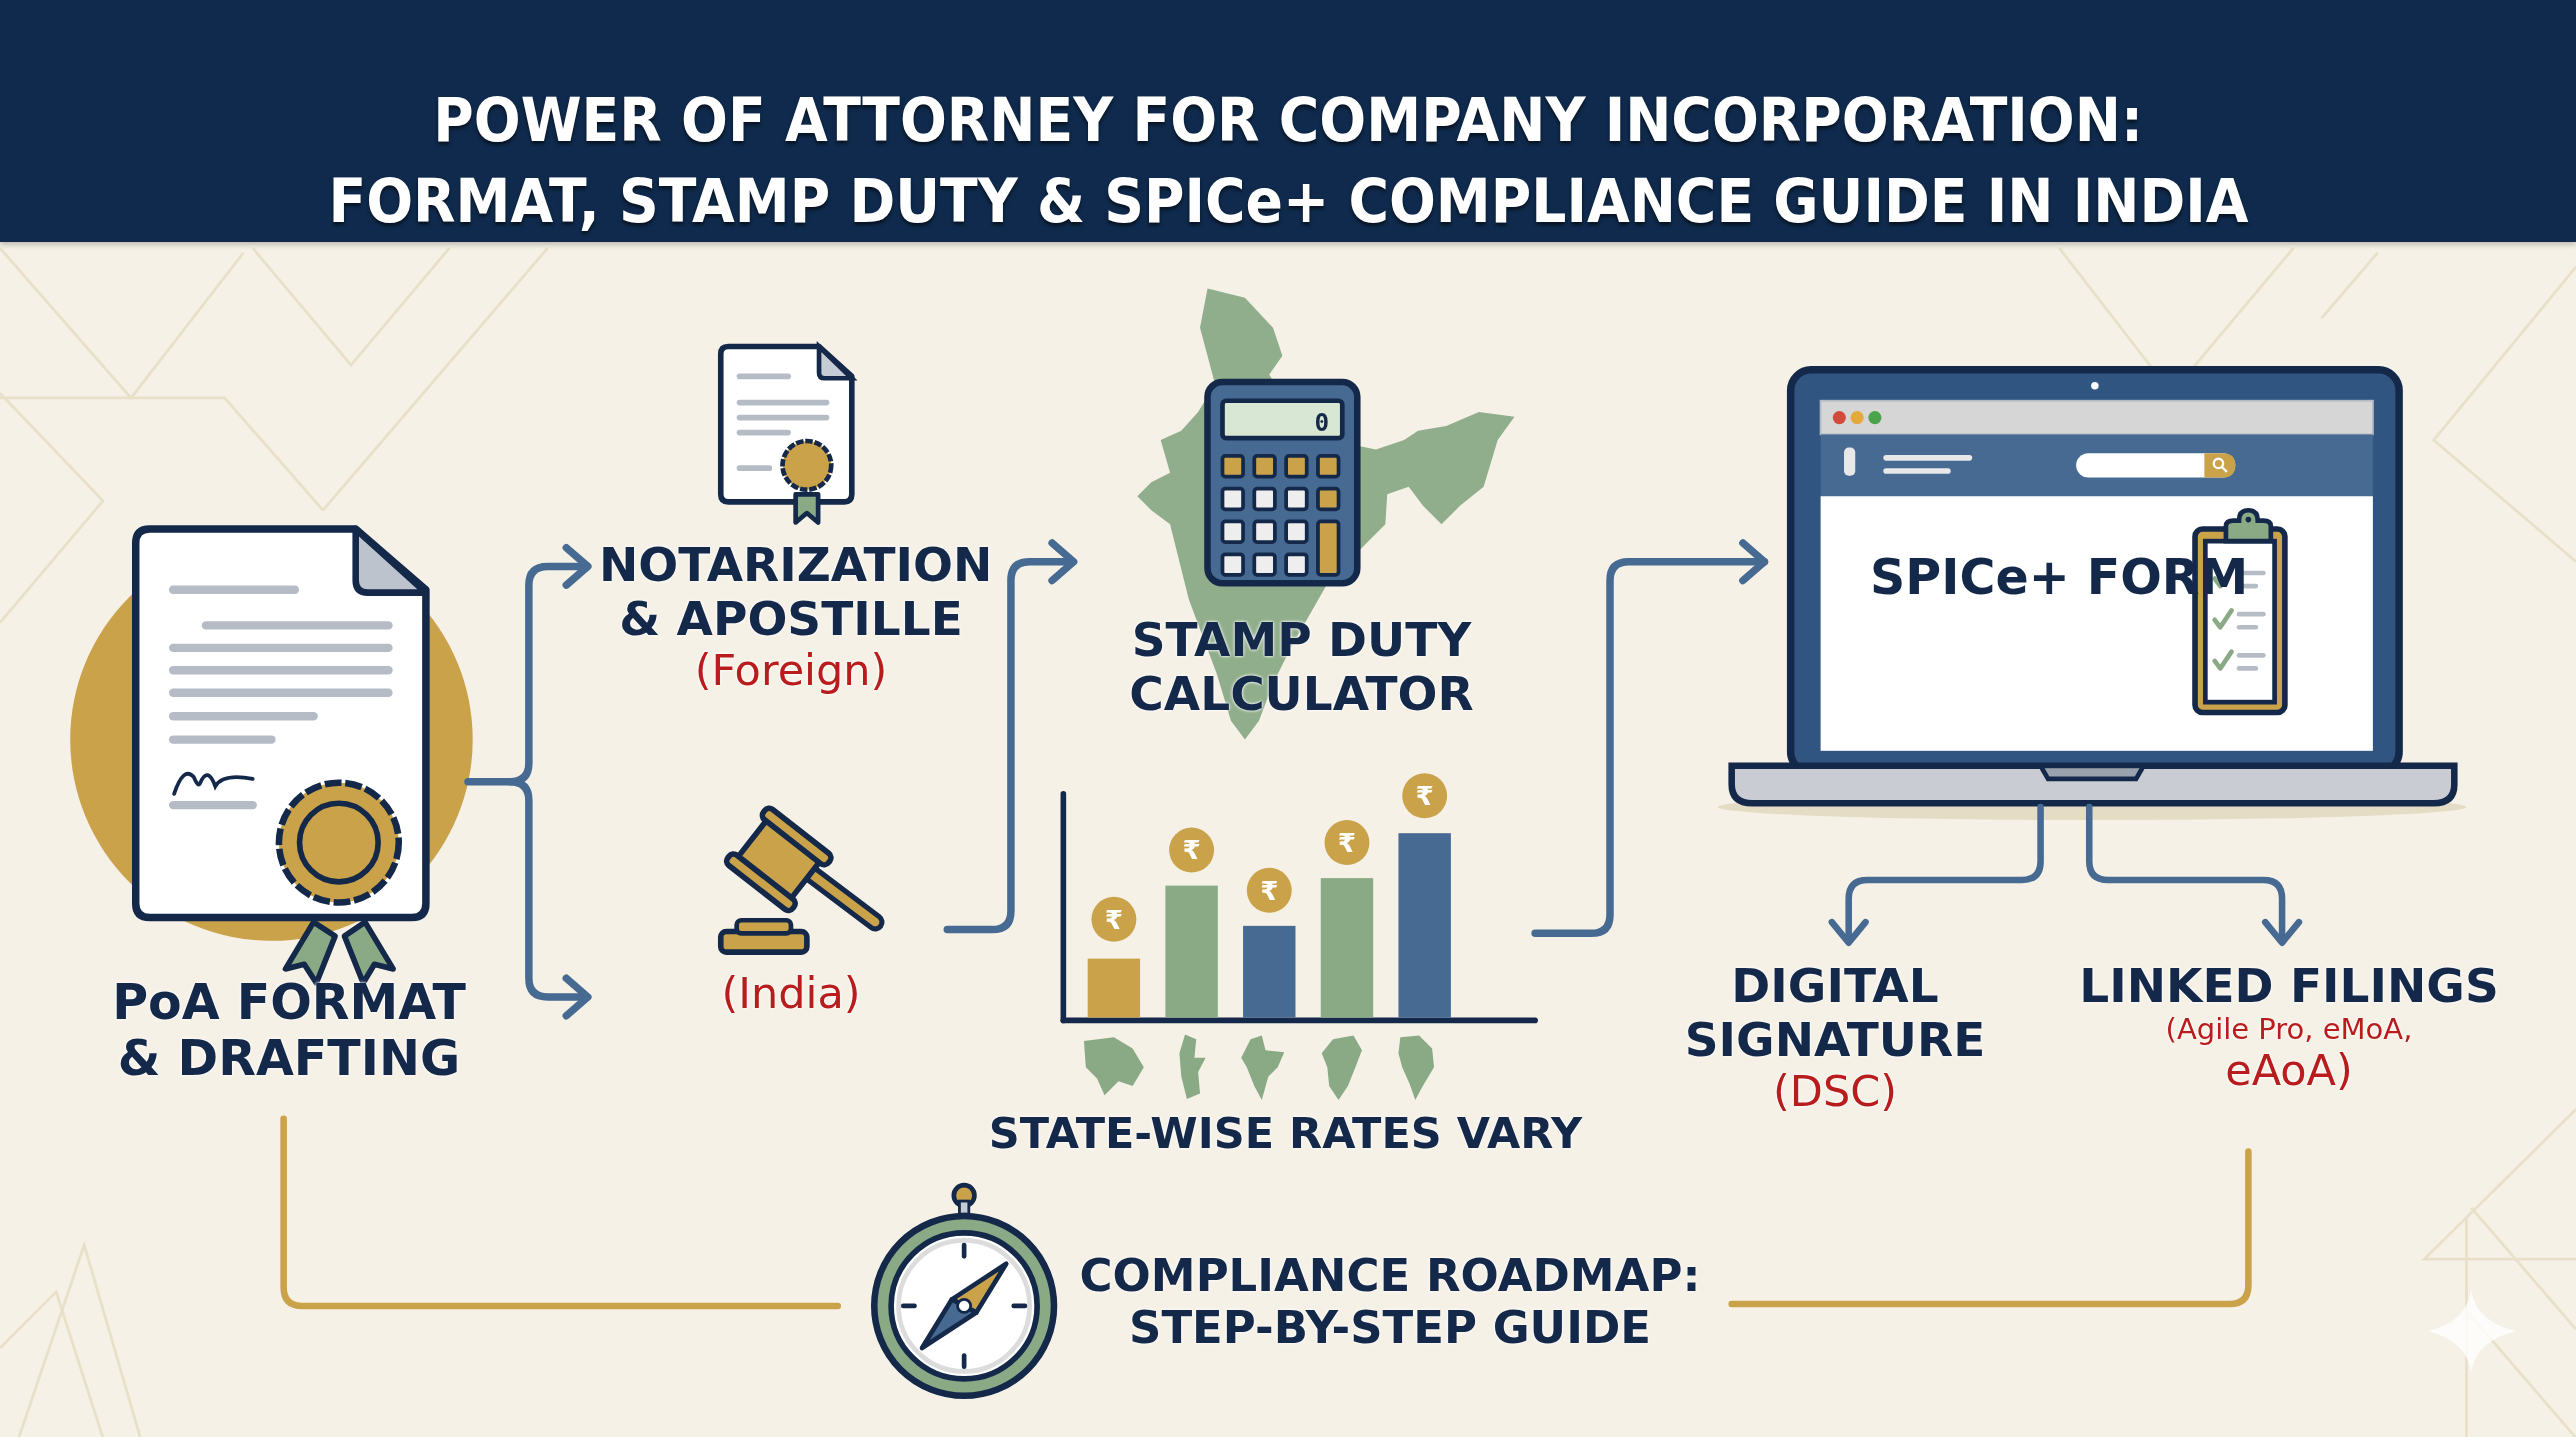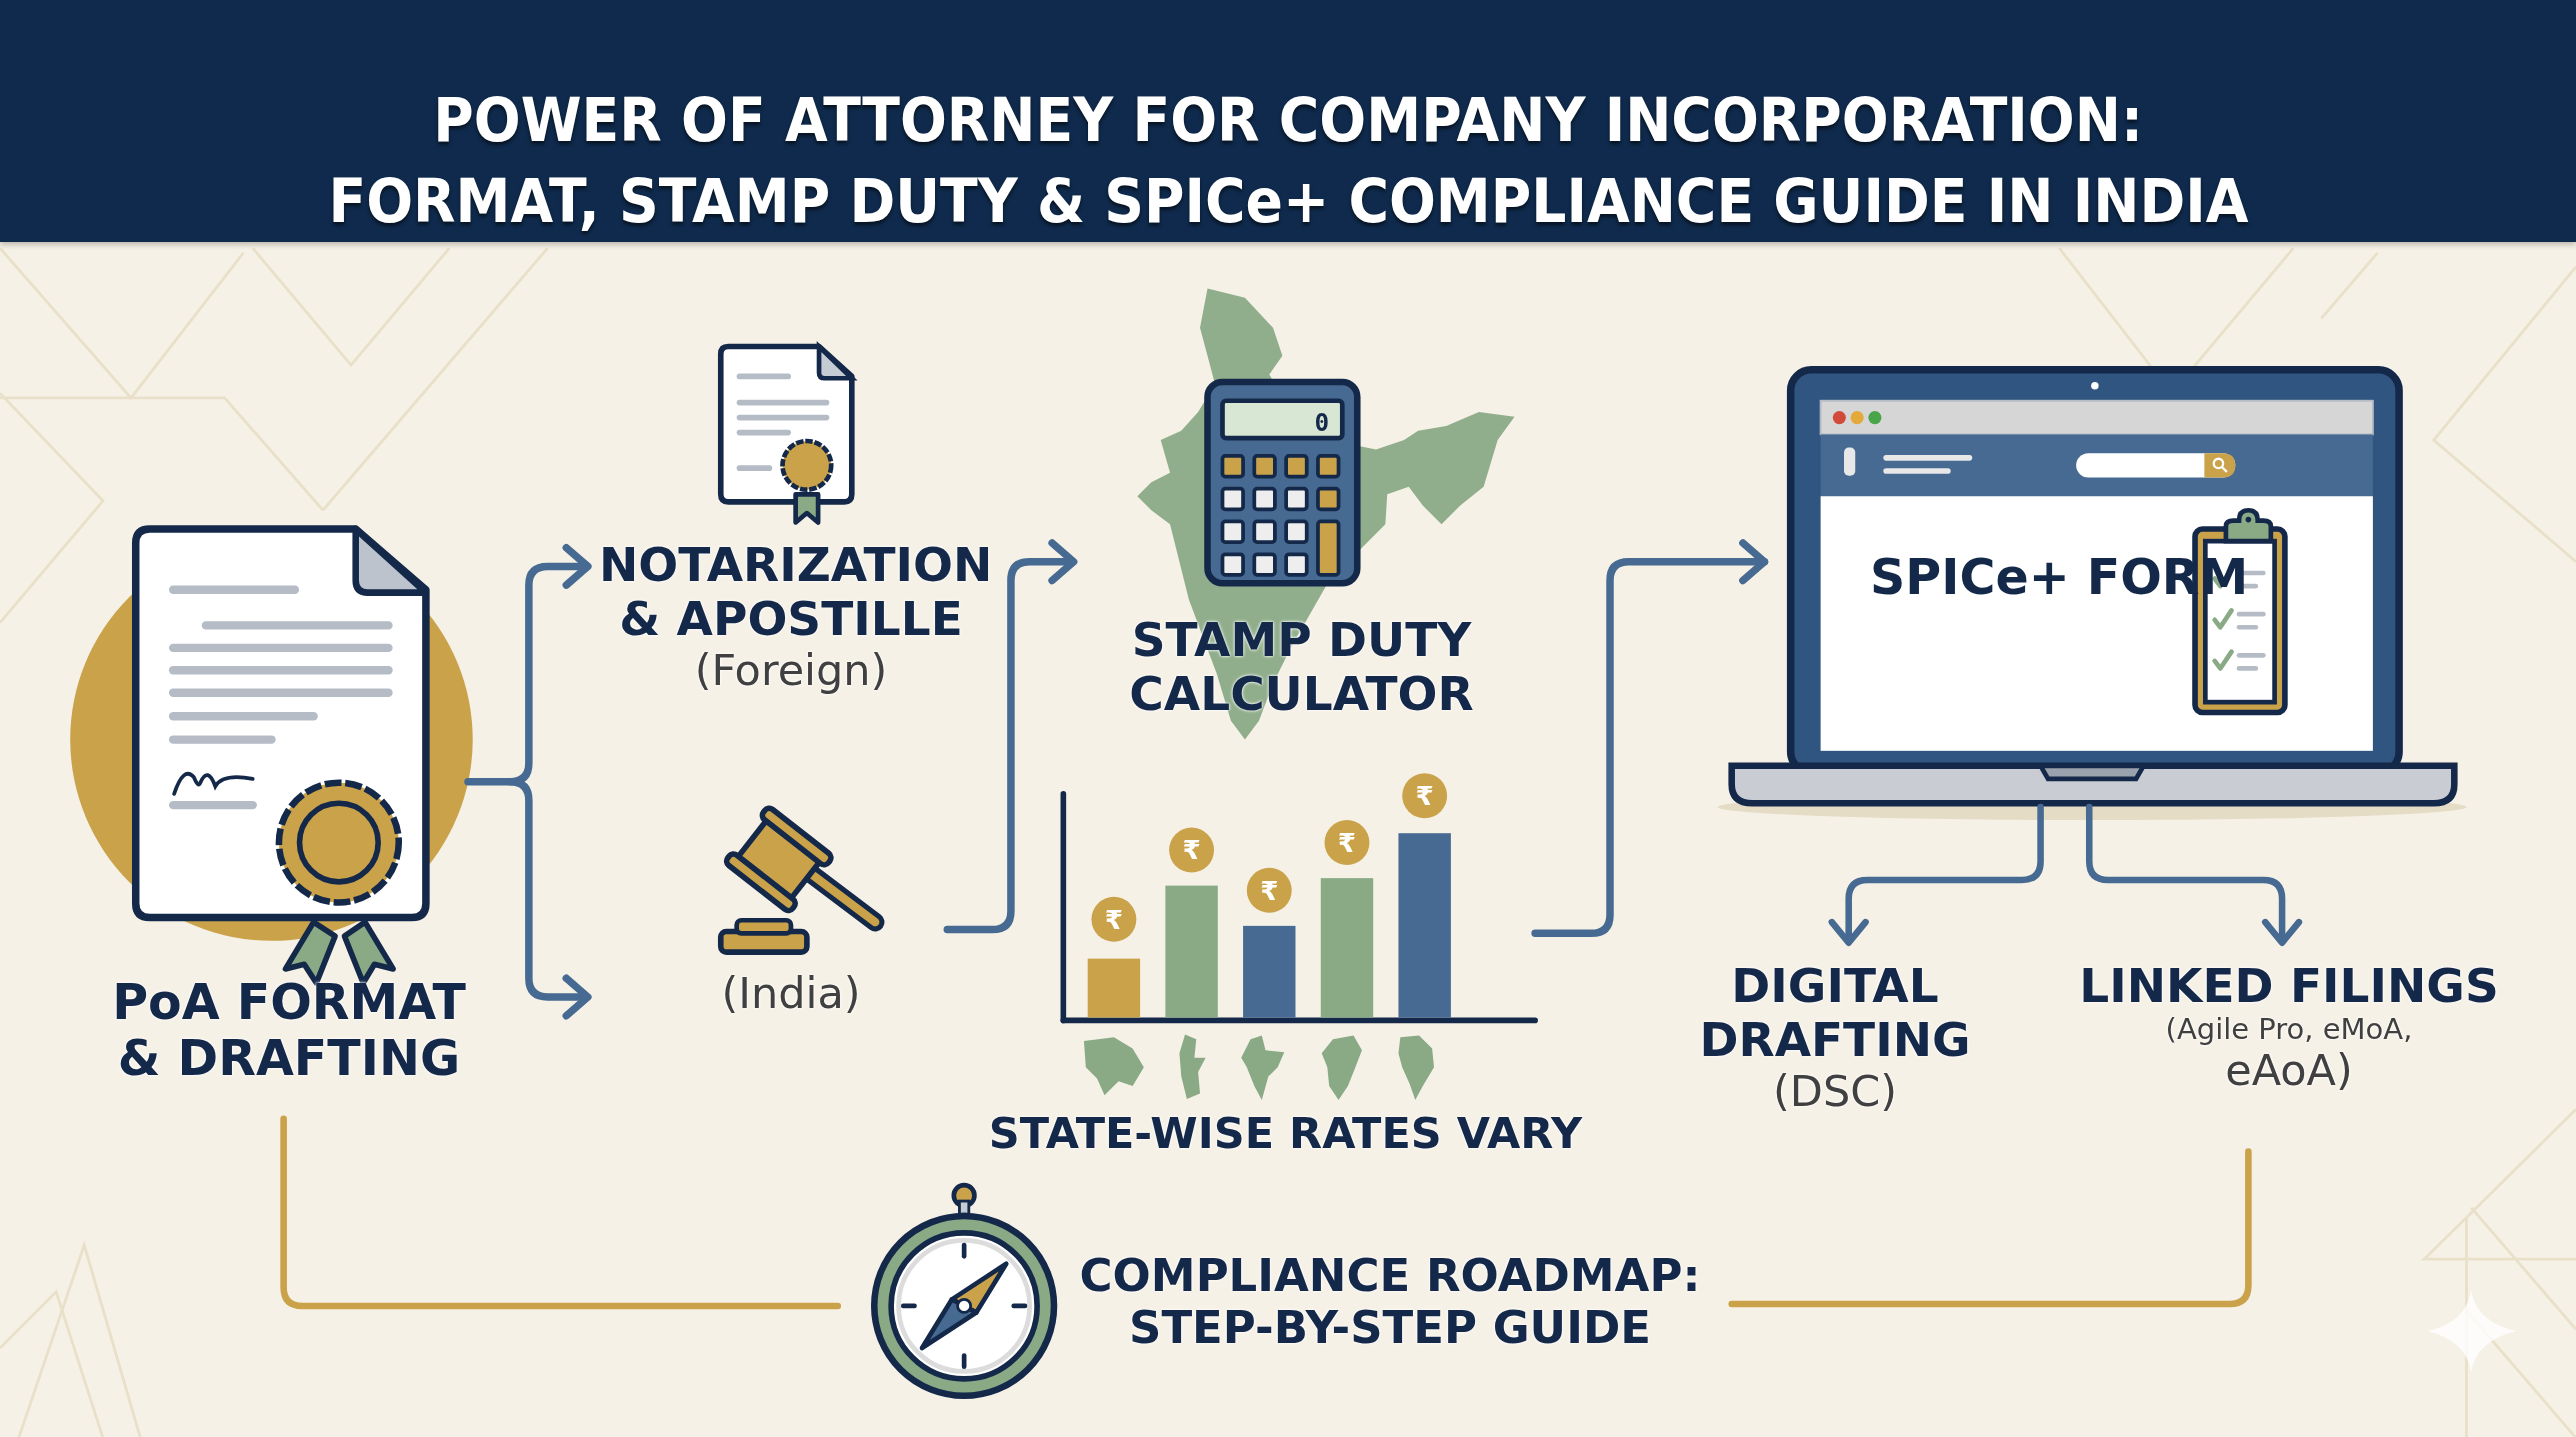--- a/index.html
+++ b/index.html
@@ -22,21 +22,21 @@
     font-size:60px; letter-spacing:0px; line-height:81px; white-space:nowrap;
     text-shadow:0 2.8px 3.7px rgba(0,0,0,0.55);
     transform:scaleX(0.92);
   }
   .label {
     position:absolute; text-align:center; font-weight:bold; color:#14284a;
     font-family:"DejaVu Sans", sans-serif; line-height:1.15; white-space:nowrap;
     text-shadow:0 0 3.7px #fff, 0 0 1.9px #fff;
   }
   .sub {
-    font-weight:normal; color:#404040;
+    font-weight:normal; color:#b91c1c;
   }
   svg { overflow:visible; }
 </style>
 </head>
 <body>
 
 <svg id="bg-pattern" viewBox="0 0 2752 1536">
   <g stroke="#e9e0c9" stroke-width="3" fill="none">
     <polyline points="0,265 140,425 260,270"></polyline>
     <polyline points="270,265 375,390 480,265"></polyline>
@@ -288,21 +288,21 @@
 <div class="label" style="left:986px; top:1109px; width:599px; font-size:43px;text-align:center;">
   <div>STATE-WISE RATES VARY</div>
 </div>
 
 <div class="label" style="left:1870px; top:550px; width:365px; font-size:49px; text-shadow:none;">
   <div>SPICe+ FORM</div>
 </div>
 
 <div class="label" style="left:1676px; top:959px; width:318px; font-size:47px;">
   <div>DIGITAL</div>
-  <div>DRAFTING</div>
+  <div>SIGNATURE</div>
   <div class="sub" style="font-size:43px;">(DSC)</div>
 </div>
 
 <div class="label" style="left:2069px; top:959px; width:440px; font-size:47px;">
   <div>LINKED FILINGS</div>
   <div class="sub" style="font-size:29px;">(Agile Pro, eMoA,</div>
   <div class="sub" style="font-size:43px;">eAoA)</div>
 </div>
 
 <div class="label" style="left:1067px; top:1250px; width:646px; font-size:45px;text-align:center;">

